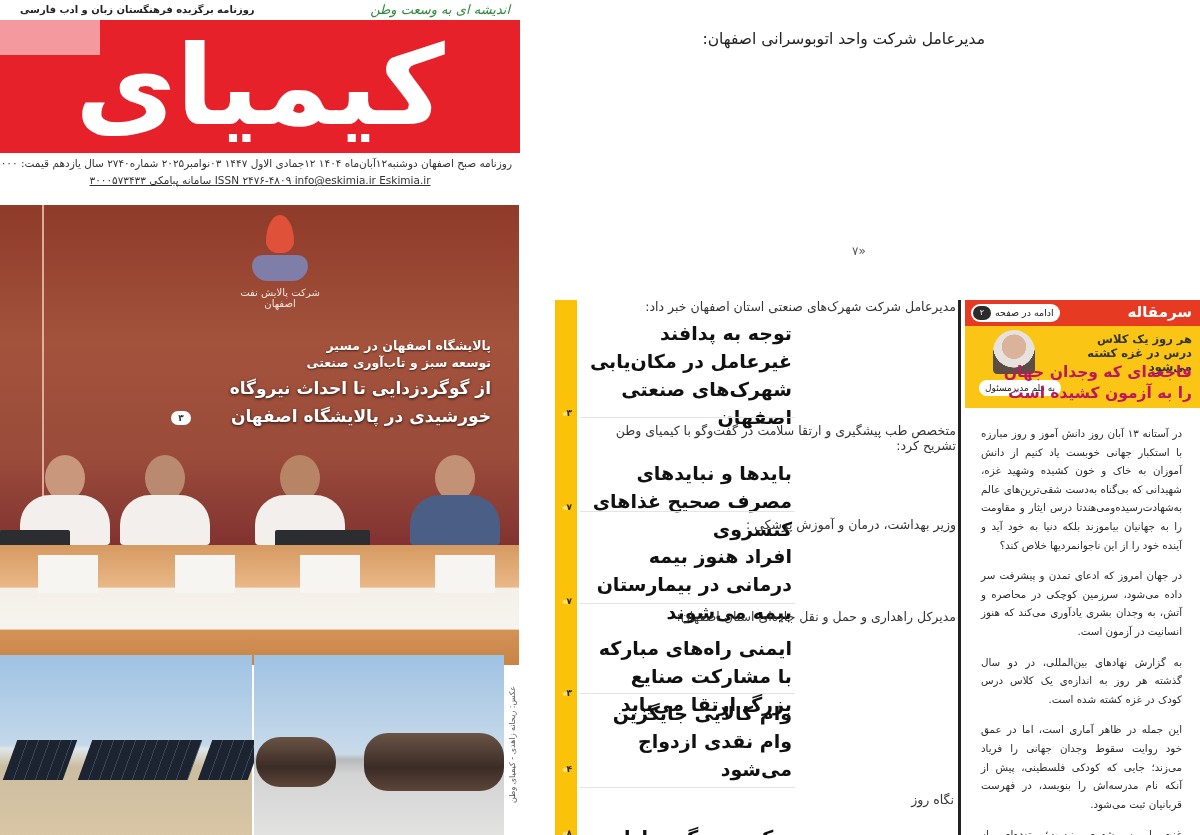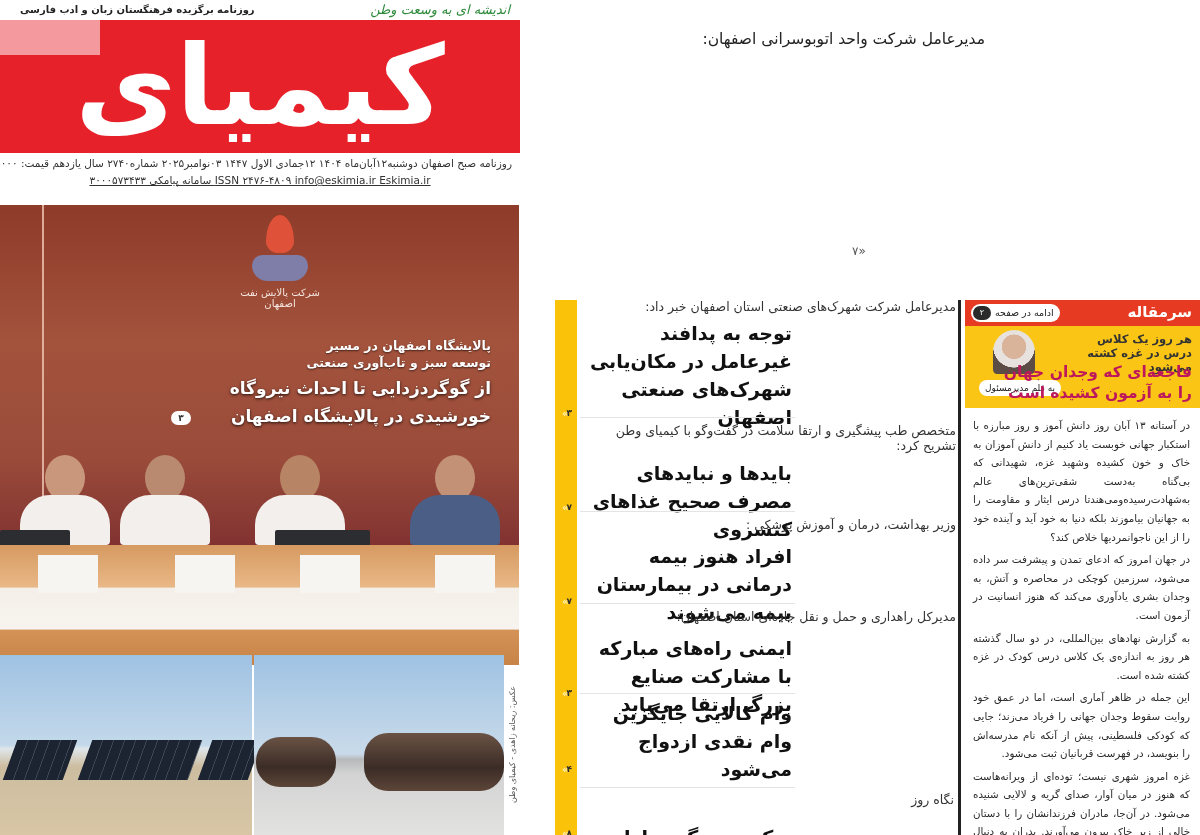--- a/index.html
+++ b/index.html
@@ -129,21 +129,21 @@
     .ed-box .byline {
       position: absolute; left: 14px; top: 54px; height: 16px; padding: 0 6px; border-radius: 8px; background: #fff;
       font-size: 9px; line-height: 16px; color: #222;
     }
     .ed-box .sub { position: absolute; right: 8px; top: 6px; font-size: 11.5px; line-height: 14px; font-weight: bold; color: #333; text-align: right; width: 120px; }
     .ed-box .title { position: absolute; right: 8px; top: 36px; font-size: 15.5px; line-height: 21px; font-weight: bold; color: #be185d; text-align: right; width: 200px; }
     .ed-body {
       position: absolute; left: 4px; right: 6px; top: 112px; font-size: 10.3px; line-height: 18.6px; color: #2a2a2a;
       text-align: justify; text-align-last: right;
     }
-    .ed-body p { margin: 4px; }
+    .ed-body p { margin: 12px; }
   </style>
 </head>
 <body>
 
 <header class="masthead">
   <div class="tagline-top">روزنامه برگزیده فرهنگستان زبان و ادب فارسی</div>
   <div class="slogan">اندیشه ای به وسعت وطن</div>
   <div class="red-band">
     <div class="ghost-box"></div>
     <div class="logo-text">کیمیای وطن</div>

